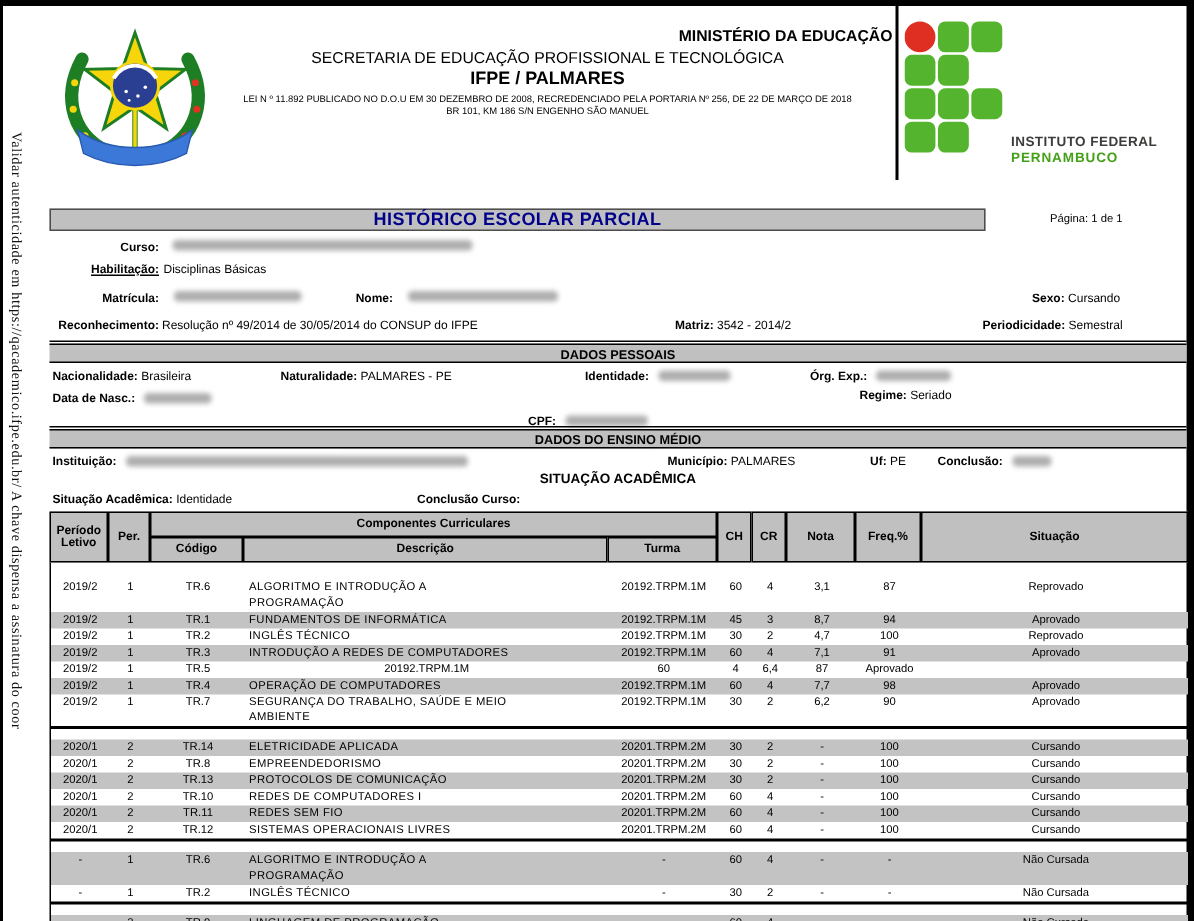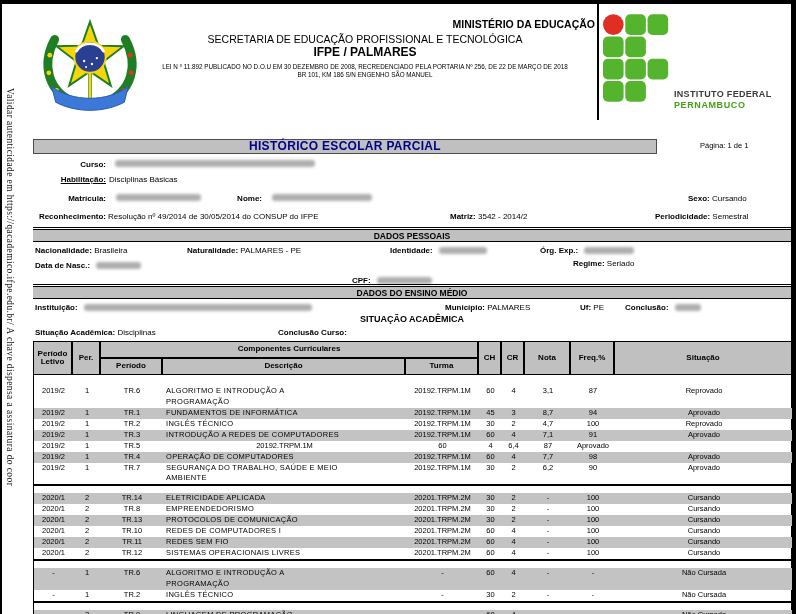--- a/index.html
+++ b/index.html
@@ -234,32 +234,32 @@
     <span>PE</span>
   </div>
   <div class="fgroup" style="left:625px; top:303px;">
     <span class="lab">Conclusão:</span>
     <span class="redact" style="width:26px;"></span>
   </div>
 
   <div class="sec-heading" style="top:314px;">SITUAÇÃO ACADÊMICA</div>
   <div class="fgroup" style="left:35px; top:328px;">
     <span class="lab">Situação Acadêmica:</span>
-    <span>Disciplinas</span>
+    <span>Identidade</span>
   </div>
   <div class="fgroup" style="left:278px; top:328px;">
     <span class="lab">Conclusão Curso:</span>
     <span></span>
   </div>
 
   <div class="thead grid">
     <div class="hc rspan" style="grid-column:1;">Período Letivo</div>
     <div class="hc rspan" style="grid-column:2;">Per.</div>
     <div class="hc hc-comp">Componentes Curriculares</div>
-    <div class="hc hc-cod">Período</div>
+    <div class="hc hc-cod">Código</div>
     <div class="hc hc-des">Descrição</div>
     <div class="hc hc-tur">Turma</div>
     <div class="hc rspan" style="grid-column:6;">CH</div>
     <div class="hc rspan" style="grid-column:7;">CR</div>
     <div class="hc rspan" style="grid-column:8;">Nota</div>
     <div class="hc rspan" style="grid-column:9;">Freq.%</div>
     <div class="hc rspan" style="grid-column:10;">Situação</div>
   </div>
 
   <div class="tbody">

